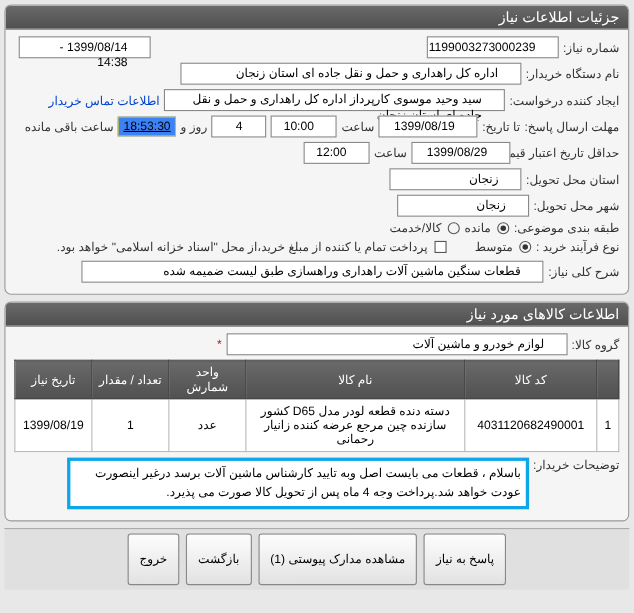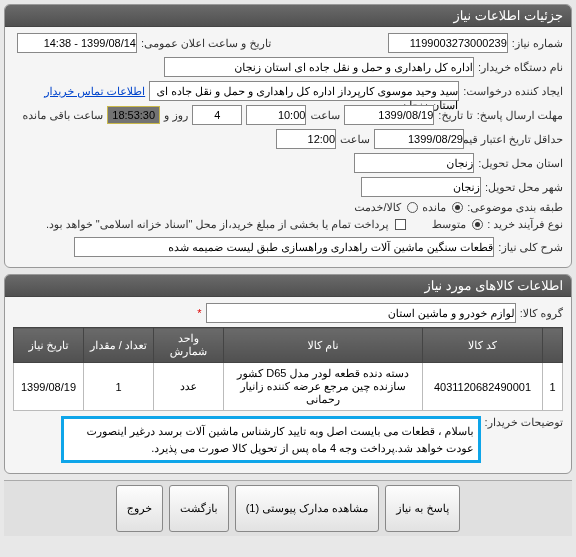--- a/index.html
+++ b/index.html
@@ -36,42 +36,42 @@
 }
 .row > * { margin-left: 4px; }
 .label {
   color: #333;
   font-size: 11px;
   white-space: nowrap;
 }
 .field {
   background: #fff;
   border: 1px solid #888;
-  padding: 2px 0;
+  padding: 2px 20px;
   font-size: 11px;
   color: #000;
   height: 20px;
   line-height: 14px;
 }
 .field.wide { width: 310px; }
 .field.md { width: 120px; }
 .field.sm { width: 60px; }
 .field.xs { width: 50px; }
 .link {
   color: #0044cc;
-  text-decoration: underline;
   cursor: pointer;
   font-size: 11px;
   text-align: right;
 }
 .hl {
-  background: #737373;
+  background: #3b82f6;
   padding: 2px 4px;
   border: 1px solid #c9b84a;
   font-size: 11px;
+  text-decoration: underline;
 }
 .inline-group {
   display: flex;
   align-items: center;
   gap: 4px;
 }
 .radio-dot, .check-box {
   display: inline-block;
   vertical-align: middle;
   margin-left: 2px;
@@ -138,21 +138,20 @@
 <body>
 
 <div class="panel">
   <div class="panel-header">جزئیات اطلاعات نیاز</div>
   <div class="panel-body">
 
     <div class="row">
       <span class="label">شماره نیاز:</span>
       <span class="field md">1199003273000239</span>
       <span class="spacer"></span>
-      <span class="label">تاریخ و ساعت اعلان عمومی:</span>
       <span class="field md">1399/08/14 - 14:38</span>
     </div>
 
     <div class="row">
       <span class="label">نام دستگاه خریدار:</span>
       <span class="field wide">اداره کل راهداری و حمل و نقل جاده ای استان زنجان</span>
     </div>
 
     <div class="row">
       <span class="label">ایجاد کننده درخواست:</span>
@@ -203,39 +202,39 @@
 
     <div class="row">
       <span class="label">نوع فرآیند خرید :</span>
       <span class="inline-group">
         <span class="radio-dot checked"></span>
         <span class="label">متوسط</span>
       </span>
       <span style="width:18px"></span>
       <span class="inline-group">
         <span class="check-box"></span>
-        <span class="label">پرداخت تمام یا بخشی از مبلغ خرید،از محل "اسناد خزانه اسلامی" خواهد بود.</span>
+        <span class="label">پرداخت تمام یا کننده از مبلغ خرید،از محل "اسناد خزانه اسلامی" خواهد بود.</span>
       </span>
     </div>
 
     <div class="row" style="margin-top:6px">
       <span class="label">شرح کلی نیاز:</span>
       <span class="field" style="width:420px">قطعات سنگین ماشین آلات راهداری وراهسازی طبق لیست ضمیمه شده</span>
     </div>
 
   </div>
 </div>
 
 <div class="panel">
   <div class="panel-header">اطلاعات کالاهای مورد نیاز</div>
   <div class="panel-body">
 
     <div class="row">
       <span class="label">گروه کالا:</span>
-      <span class="field wide">لوازم خودرو و ماشین استان</span>
+      <span class="field wide">لوازم خودرو و ماشین آلات</span>
       <span class="asterisk">*</span>
     </div>
 
     <table>
       <thead>
         <tr>
           <th style="width:20px"></th>
           <th style="width:120px">کد کالا</th>
           <th>نام کالا</th>
           <th style="width:70px">واحد شمارش</th>

